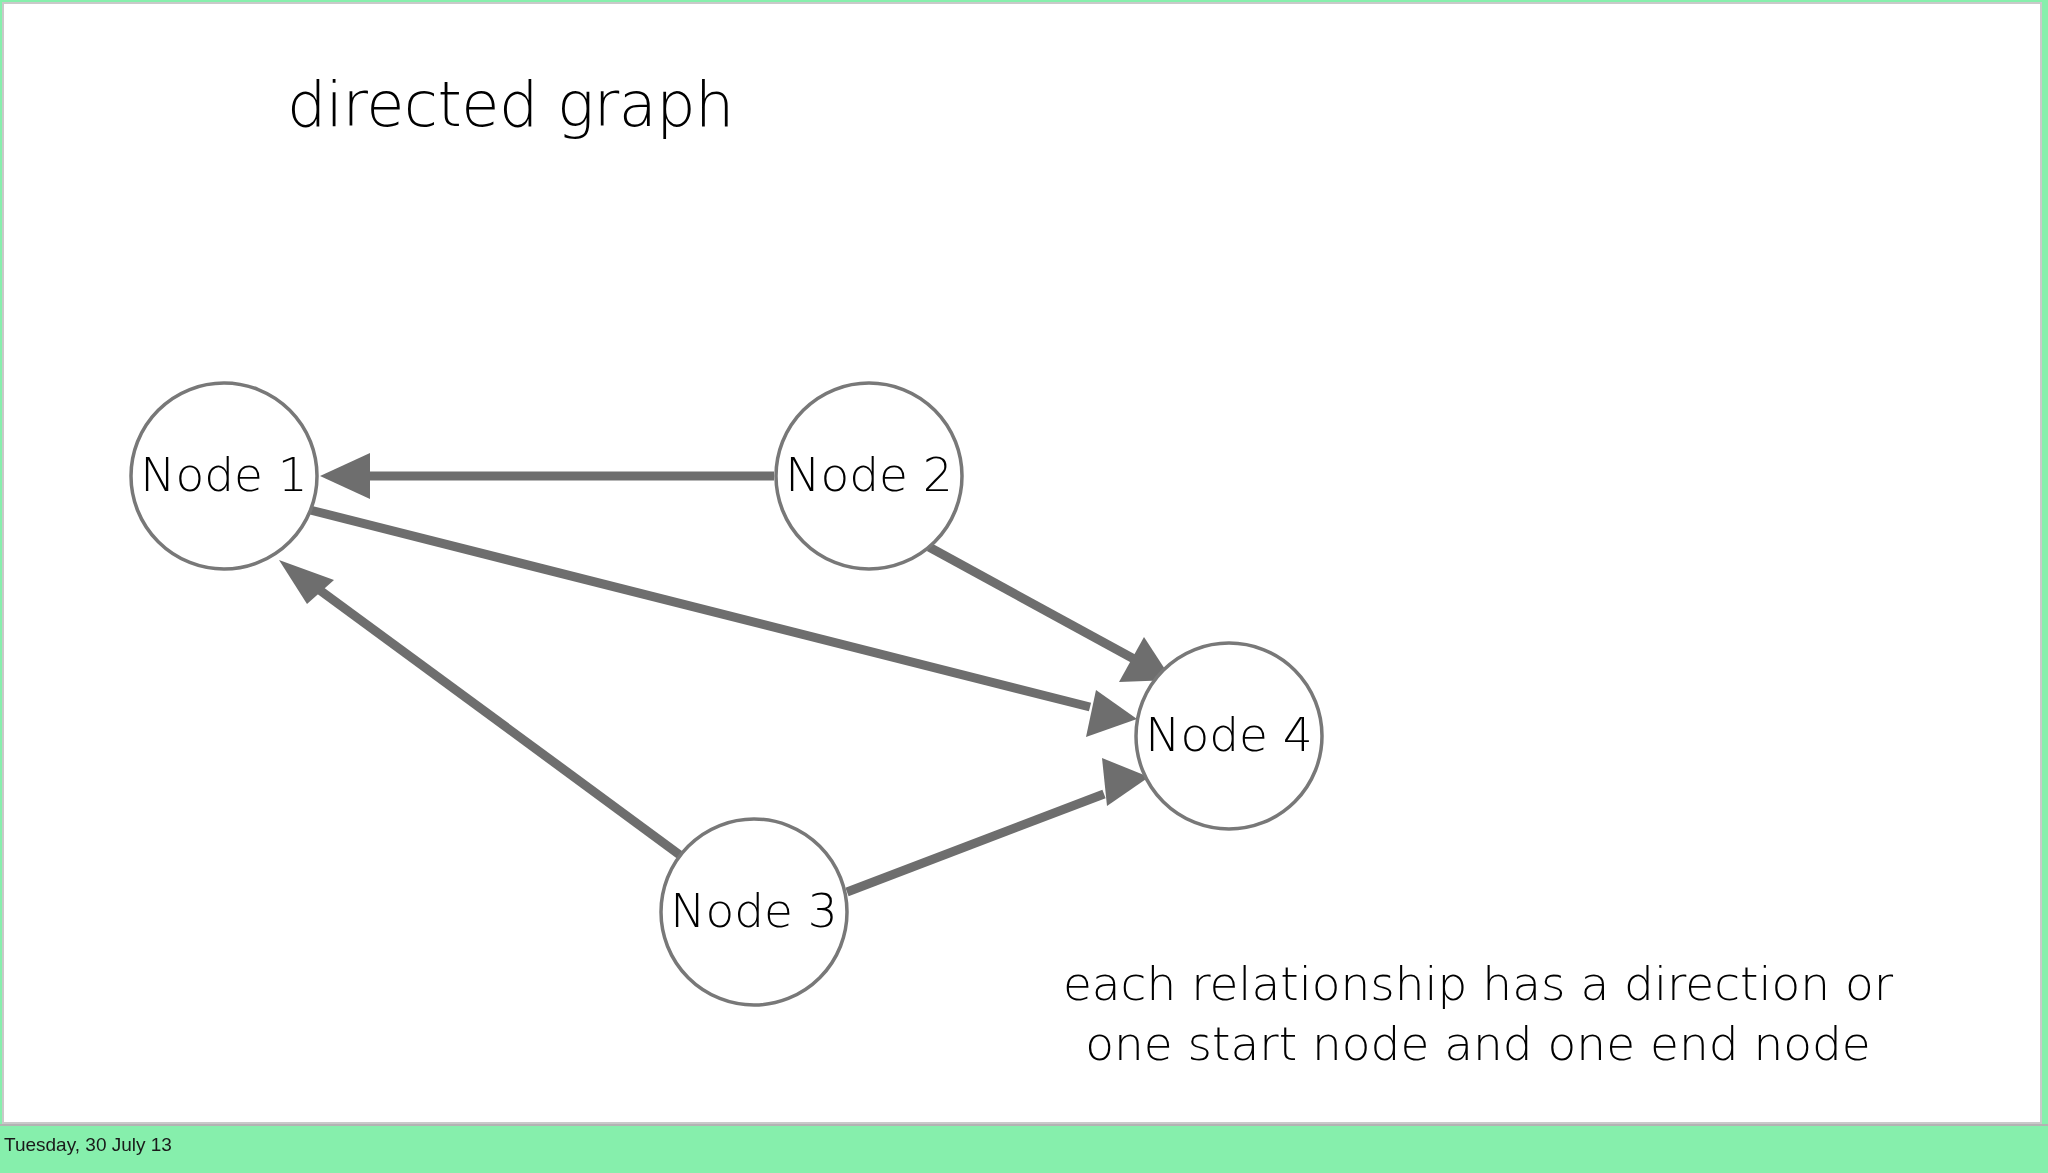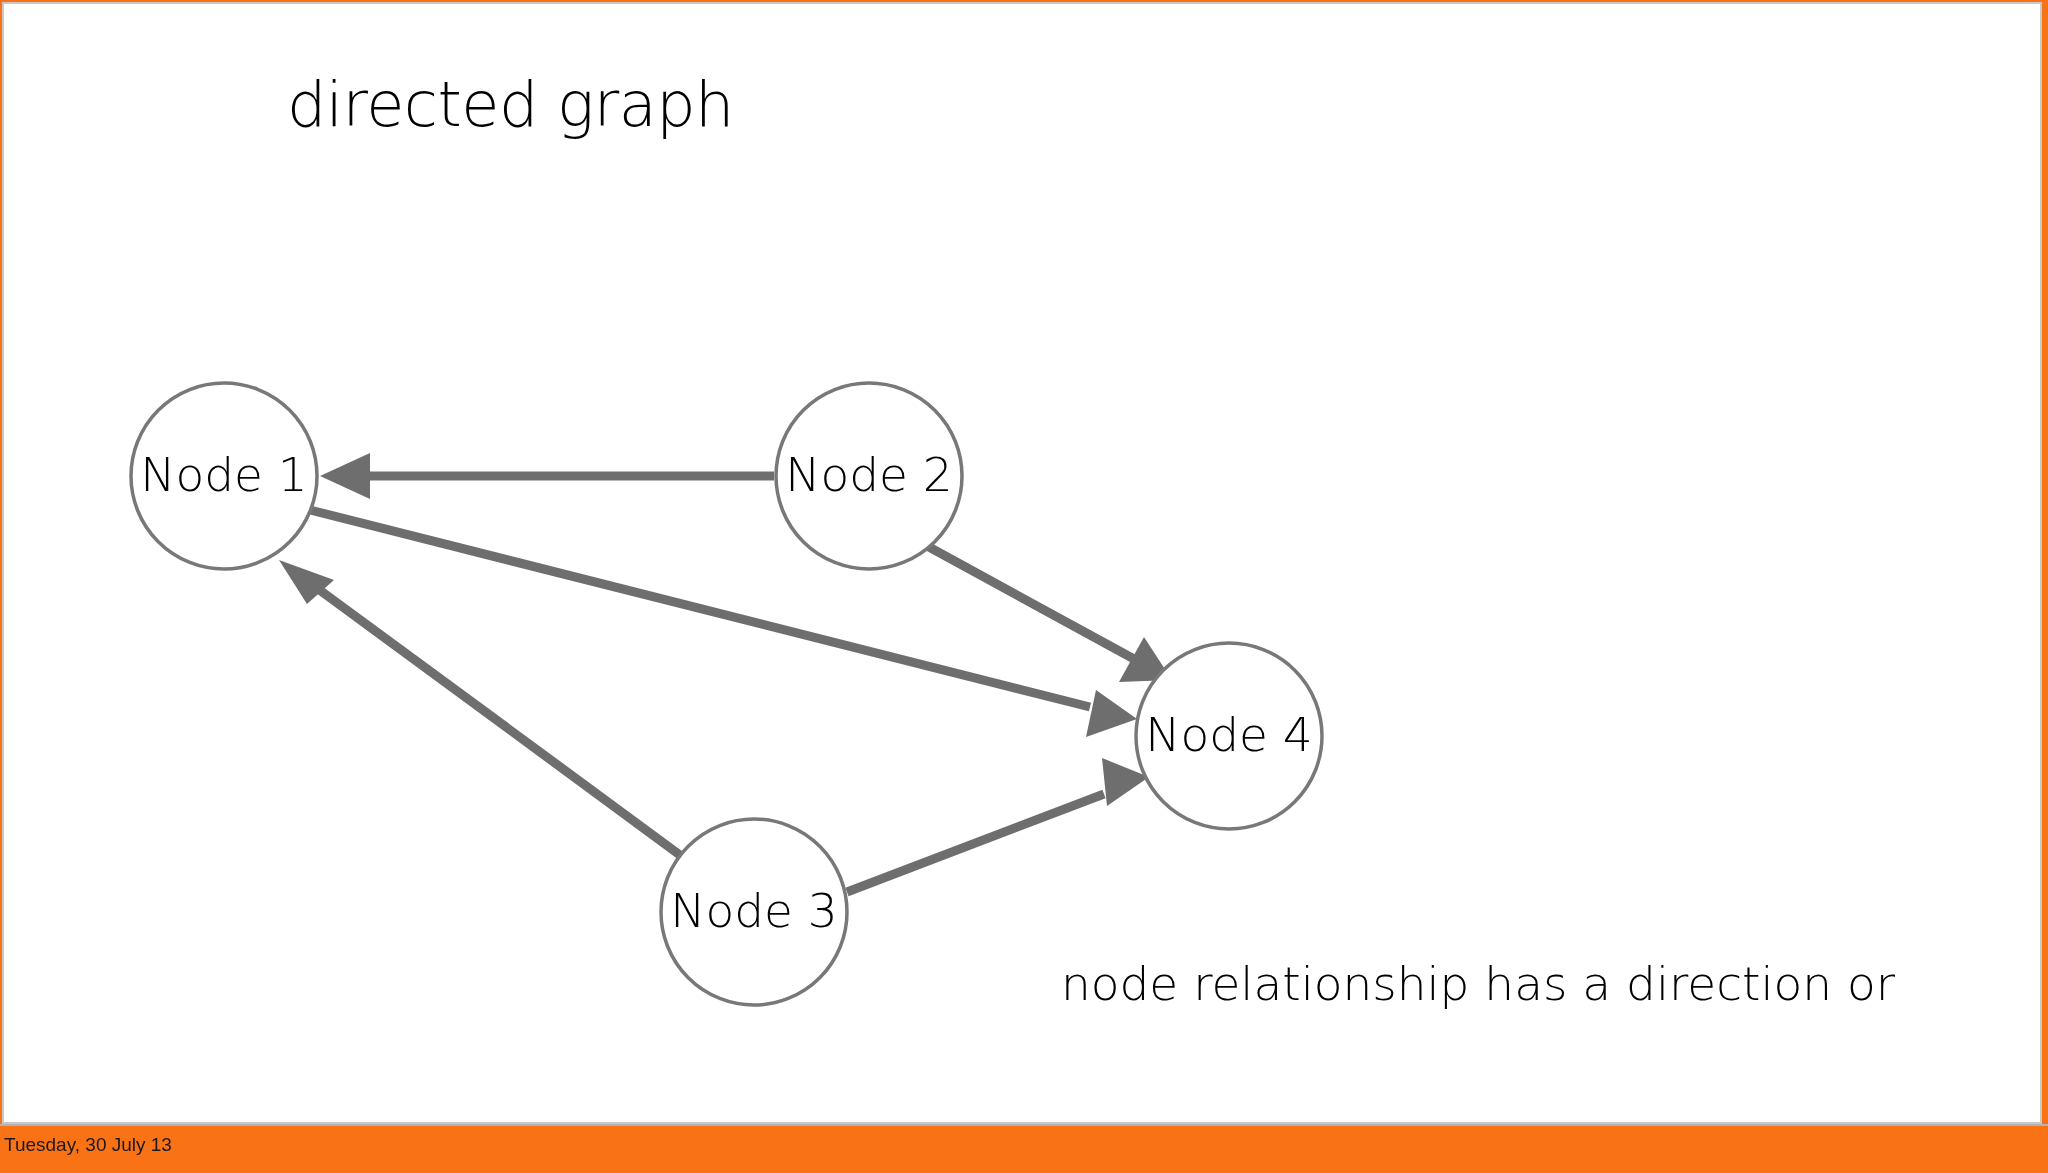--- a/index.html
+++ b/index.html
@@ -11,21 +11,21 @@
     width: 2048px;
     height: 1173px;
     font-family: "Liberation Sans", sans-serif;
     overflow: hidden;
   }
 
   #slide-root {
     position: relative;
     width: 2048px;
     height: 1173px;
-    background: #f97316;
+    background: #86efac;
   }
 
   
   #slide-canvas {
     position: absolute;
     left: 2px;
     top: 2px;
     width: 2040px;
     height: 1122px;
     background: #ffffff;
@@ -170,21 +170,22 @@
 
         <g>
           <circle class="node-circle" cx="1225" cy="732" r="93"></circle>
           <text class="node-label" x="1225" y="734">Node 4</text>
         </g>
 
       </g>
     </svg>
 
     <div id="slide-caption">
-      <span class="cap-line">node relationship has a direction or</span>
+      <span class="cap-line">each relationship has a direction or</span>
+      <span class="cap-line">one start node and one end node</span>
     </div>
 
   </div>
 
   <div id="footer-rule"></div>
 
   <div id="slide-footer">Tuesday, 30 July 13</div>
 
 </div>
 

